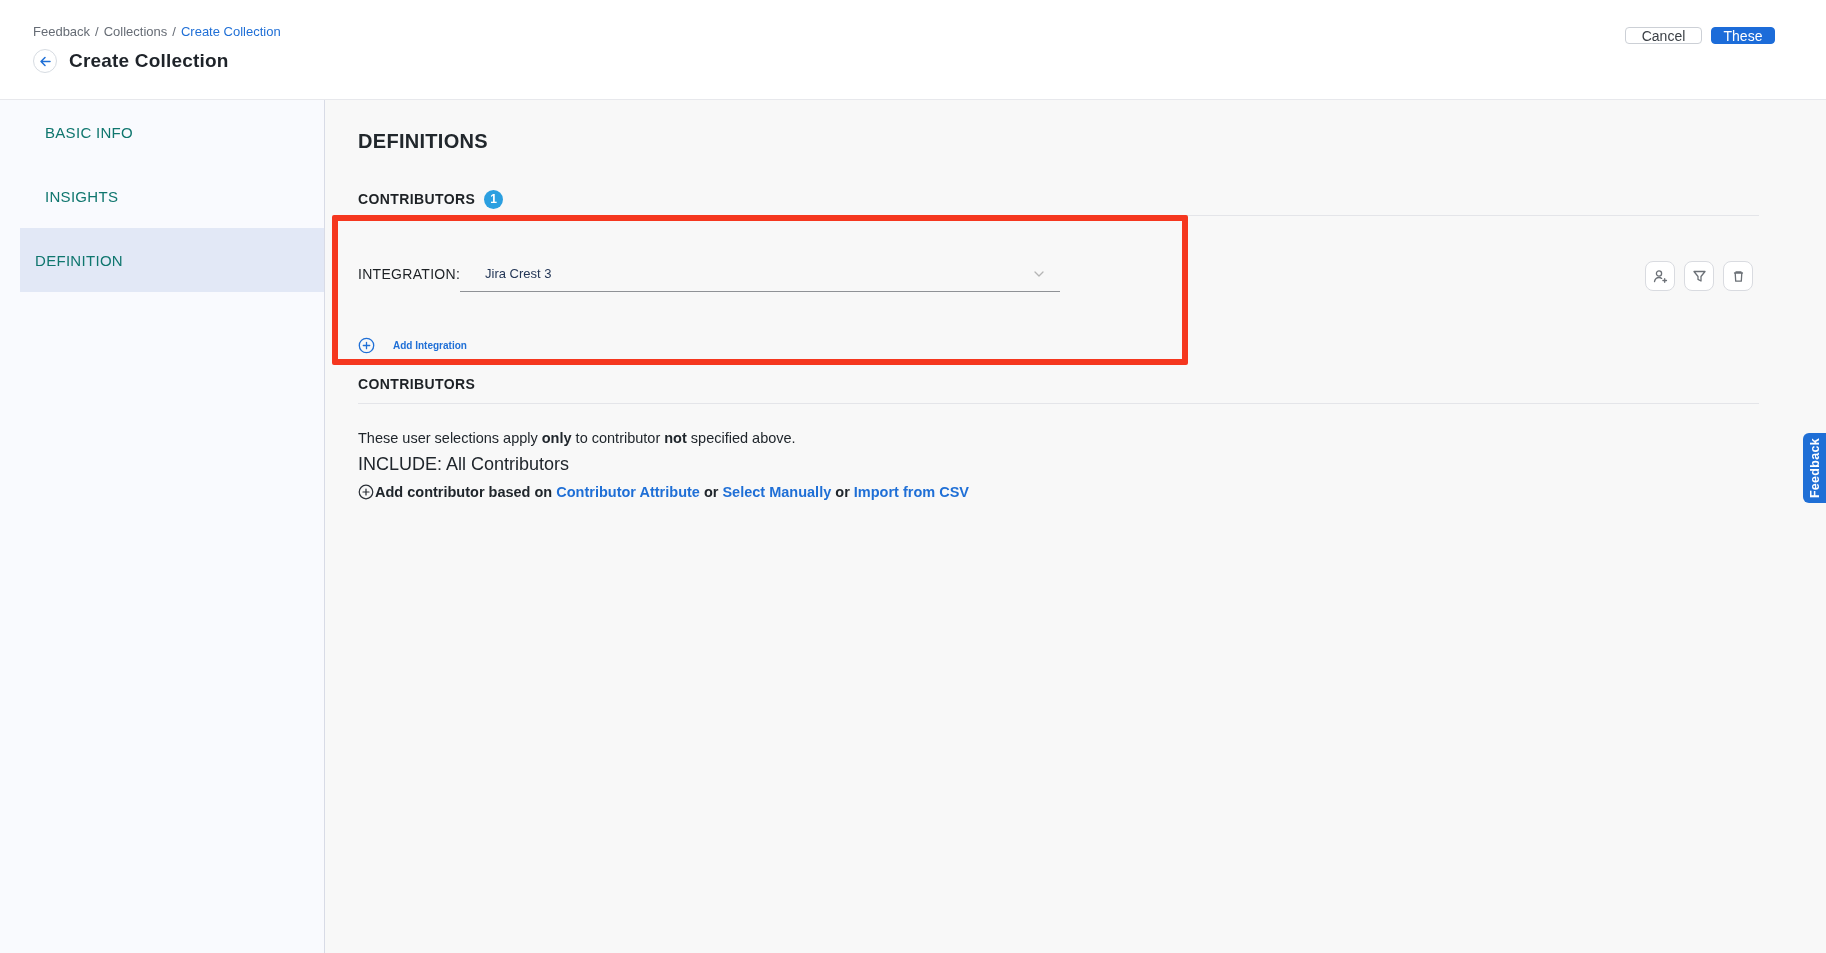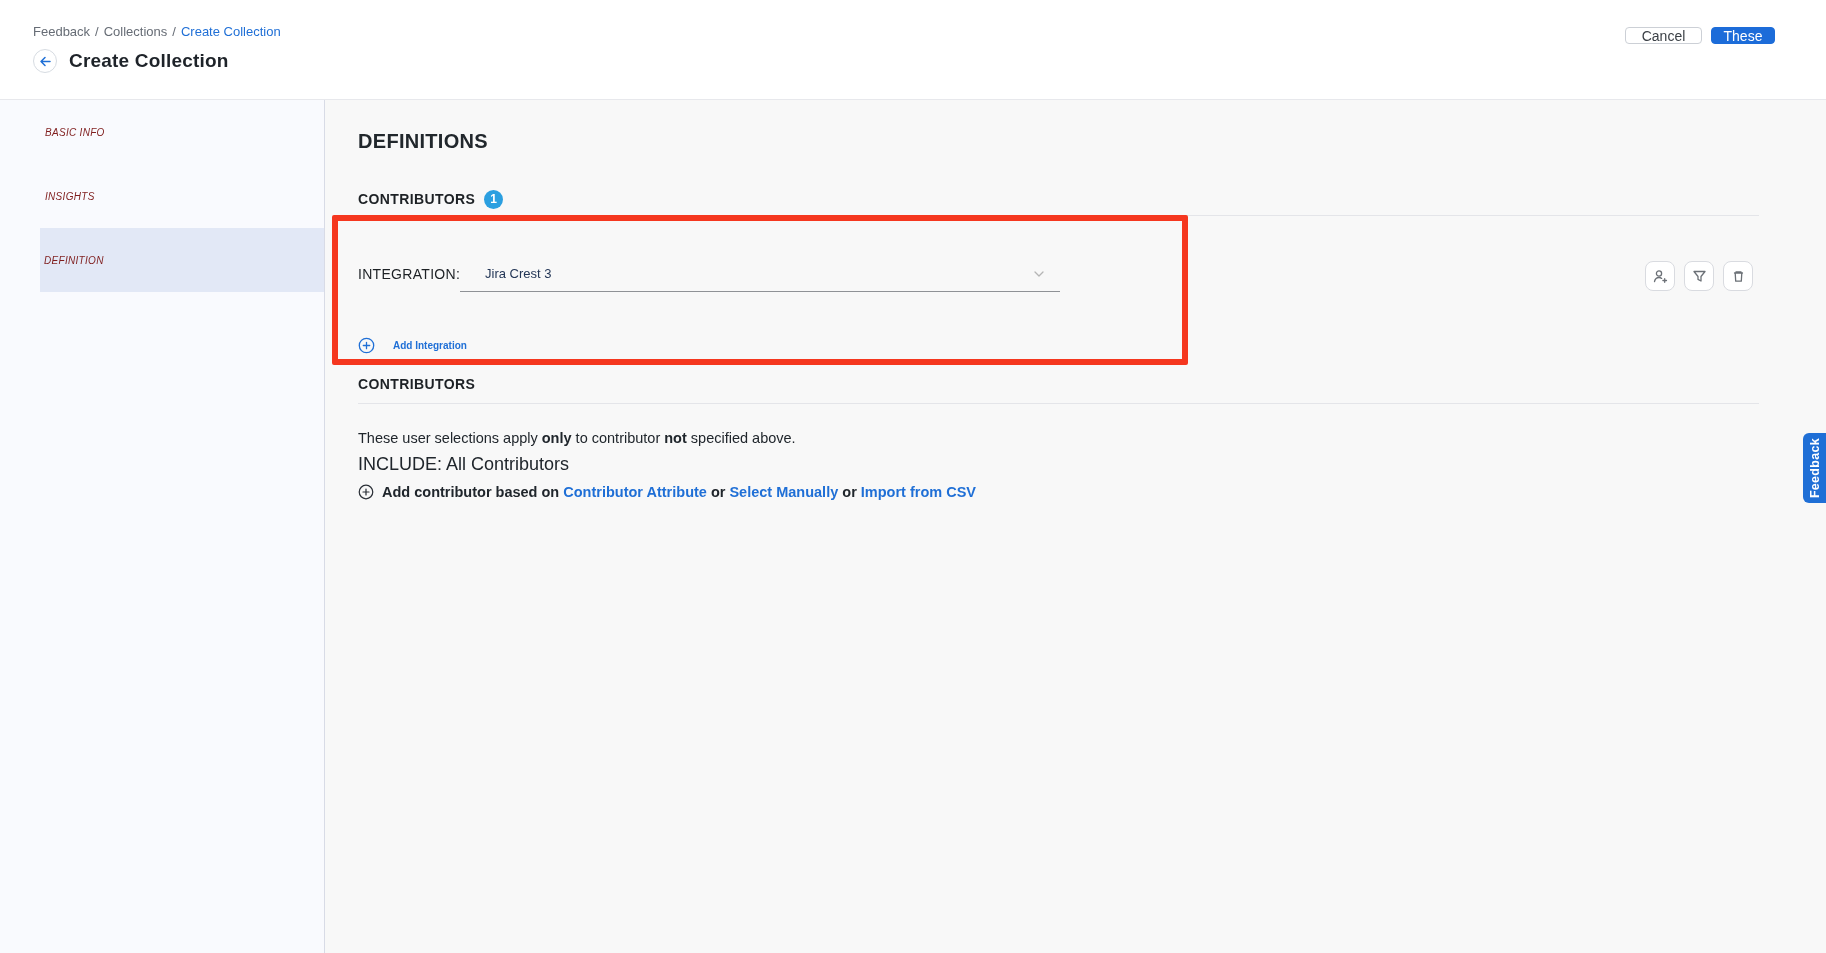--- a/index.html
+++ b/index.html
@@ -23,22 +23,22 @@
   .page-title { font-size:19px; font-weight:700; color:#1e2329; margin-left:12px; letter-spacing:.2px; }
   .header-actions { padding:27px 51px 0 0; display:flex; gap:9px; align-items:flex-start; }
   .btn { height:17px; border-radius:4px; font-size:14px; font-family:inherit; cursor:pointer; }
   .btn-cancel { width:77px; background:#fff; border:1px solid #ccd0d6; color:#3a3f45; }
   .btn-save { width:64px; background:#1c6cd9; border:1px solid #1c6cd9; color:#fff; }
 
   
   .sidebar { position:absolute; top:100px; left:0; width:325px; height:853px;
              background:#f9fafe; border-right:1px solid #d8dbe6; }
   .side-item { height:64px; display:flex; align-items:center; padding-left:45px;
-               font-size:10px; color:#7f1d1d; letter-spacing:.3px; cursor:pointer;font-style:italic; }
-  .side-item.selected { background:#e2e8f6; margin-left:40px; padding-left:4px; }
+               font-size:15px; color:#0f766e; letter-spacing:.3px; cursor:pointer; }
+  .side-item.selected { background:#e2e8f6; margin-left:20px; padding-left:15px; }
 
   
   .main { position:absolute; top:112px; left:325px; width:1501px; height:853px;
           background:#f8f8f8; padding:17px 67px 0 33px; }
   .h-definitions { font-size:20px; font-weight:700; color:#21272c; letter-spacing:.3px; line-height:24px; }
   .section-head { margin-top:37px; display:flex; align-items:center; gap:9px;
                   font-size:14px; font-weight:700; color:#1d2125; letter-spacing:.4px; line-height:19px; }
   .count-badge { width:19px; height:19px; border-radius:50%; background:#2b9fe0; color:#fff;
                  font-size:12px; font-weight:700; display:flex; align-items:center; justify-content:center; }
   .divider { height:1px; background:#e4e5e9; margin-top:6px; }
@@ -55,21 +55,21 @@
   .icon-btn { width:30px; height:30px; background:#fff; border:1px solid #d9dbe0; border-radius:8px;
               display:flex; align-items:center; justify-content:center; cursor:pointer; }
 
   .add-row { margin-top:42px; height:22px; display:flex; align-items:center; gap:18px; cursor:pointer; }
   .add-row .link-label { font-size:10px; font-weight:700; color:#1f6fd6; }
 
   .contrib-head { margin-top:19px; }
   .note { margin-top:24px; font-size:14.5px; color:#20262c; line-height:20px; white-space:pre-wrap; }
   .note b { font-weight:700; }
   .include-line { margin-top:6px; font-size:18px; color:#20262c; line-height:20px; }
-  .add-contrib { margin-top:8px; height:20px; display:flex; align-items:center; gap:8px;
+  .add-contrib { margin-top:8px; height:20px; display:flex; align-items:center; gap:1px;
                  font-size:14.5px; line-height:20px; white-space:pre-wrap; }
   .add-contrib .txt { font-weight:700; color:#20262c; }
   .add-contrib a.inline-link { font-weight:700; color:#1f6fd6; text-decoration:none; cursor:pointer; }
 
   
   .red-annotation { position:absolute; left:7px; top:103px; width:856px; height:150px;
                     border:6px solid #f5371f; border-radius:2px; pointer-events:none; z-index:5; }
 
   
   .feedback-tab { position:absolute; right:0; top:433px; width:23px; height:70px;

